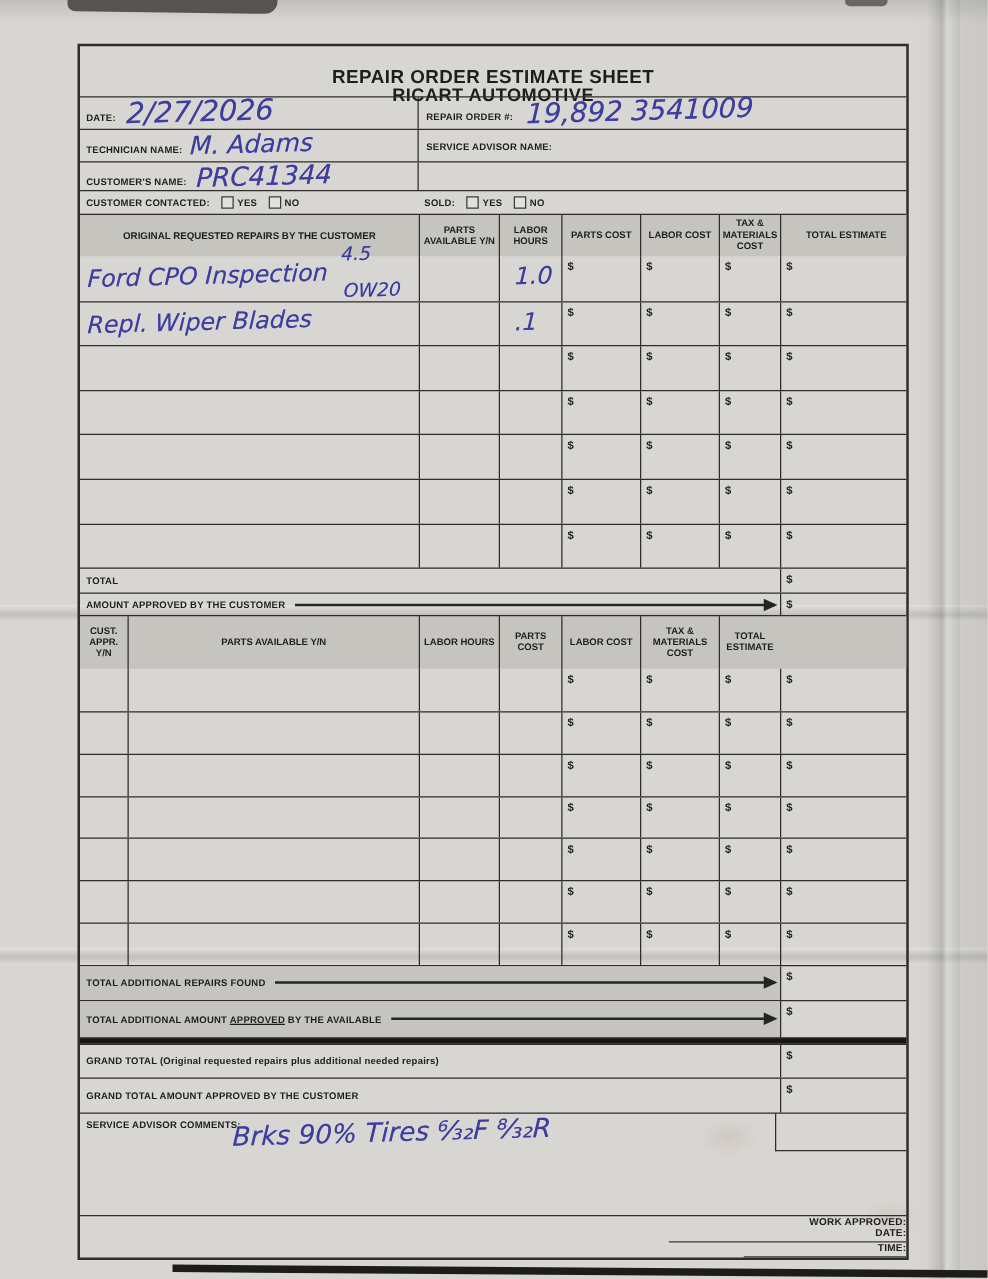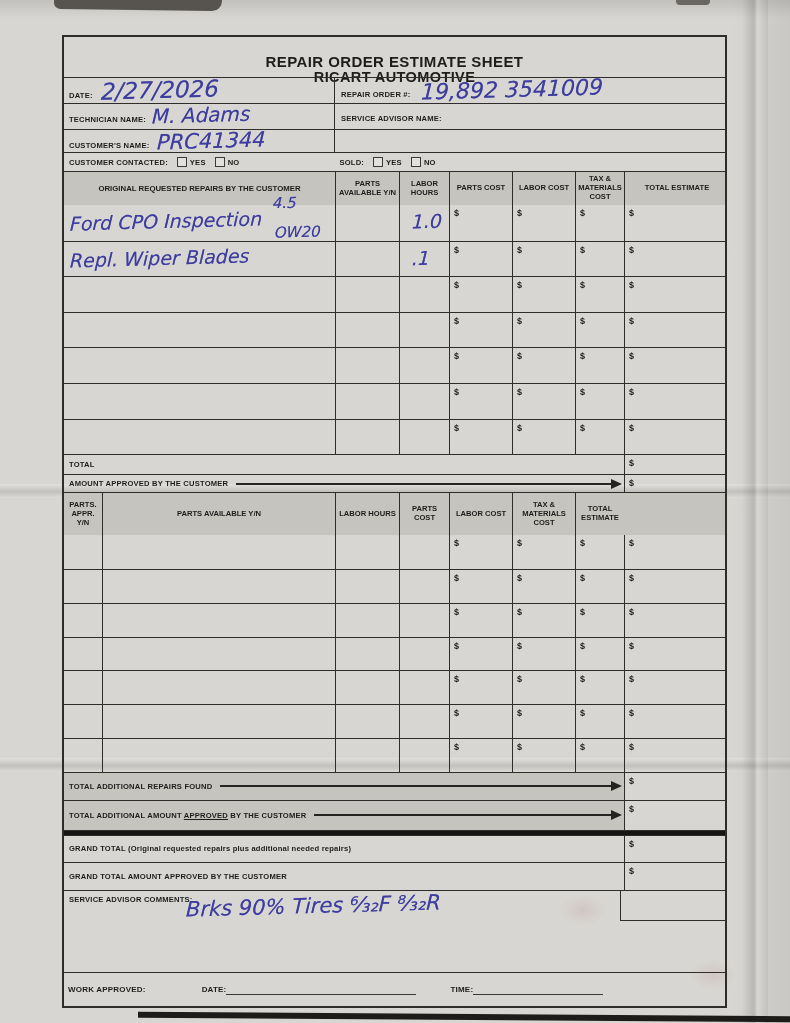--- a/index.html
+++ b/index.html
@@ -86,21 +86,21 @@
     border-left:11px solid #242422;border-top:5px solid transparent;border-bottom:5px solid transparent;}
   .band{background:var(--band);}
   .thick{height:5px;background:#161513;border-top:1.4px solid var(--ln);}
   .u{text-decoration:underline;}
 
   .comments-row{height:82px;}
   .comments-row .lbl{position:absolute;left:5px;top:4px;}
   .dollar-stub{position:absolute;right:0;top:0;width:105px;height:30px;
     border-left:1.4px solid var(--ln);border-bottom:1.4px solid var(--ln);box-sizing:border-box;}
 
-  .work-row{height:34px;display:flex;align-items:center;padding-left:4px;}
+  .work-row{height:34px;display:flex;align-items:flex-end;padding-left:4px;flex-direction:column;}
   .work-row .lbl{font-size:8px;}
   .wline{display:inline-block;border-bottom:1.3px solid #3a3a38;height:11px;}
   .date-lbl{margin-left:56px;}
   .time-lbl{margin-left:34px;}
 </style>
 </head>
 <body>
 
 <div class="dark-sliver"></div>
 <div class="dark-dot"></div>
@@ -306,21 +306,21 @@
     <div class="left">
       <span class="lbl">AMOUNT APPROVED BY THE CUSTOMER</span>
       <span class="arrow"></span>
     </div>
     <div class="right">
         <span class="dollar">$</span>
       </div>
   </div>
 
   <div class="row grid t2cols thead" style="height:43px">
-    <div class="cell">PARTS. APPR. Y/N</div>
+    <div class="cell">CUST. APPR. Y/N</div>
     <div class="cell">PARTS AVAILABLE Y/N</div>
     <div class="cell">LABOR HOURS</div>
     <div class="cell">PARTS COST</div>
     <div class="cell">LABOR COST</div>
     <div class="cell">TAX &amp; MATERIALS COST</div>
     <div class="cell">TOTAL ESTIMATE</div>
   </div>
 
   <div id="addl-body">
       <div class="row grid t2cols tbody" style="height: 33.8px;">
@@ -456,21 +456,21 @@
       <span class="lbl">TOTAL ADDITIONAL REPAIRS FOUND</span>
       <span class="arrow"></span>
     </div>
     <div class="right">
         <span class="dollar">$</span>
       </div>
   </div>
 
   <div class="row sumrow" style="height:30px">
     <div class="left band">
-      <span class="lbl"><span>TOTAL ADDITIONAL AMOUNT </span><span class="u">APPROVED</span><span> BY THE CUSTOMER</span></span>
+      <span class="lbl"><span>TOTAL ADDITIONAL AMOUNT </span><span class="u">APPROVED</span><span> BY THE AVAILABLE</span></span>
       <span class="arrow"></span>
     </div>
     <div class="right">
         <span class="dollar">$</span>
       </div>
   </div>
 
   <div class="row thick"></div>
 
   <div class="row sumrow" style="height:27px">

